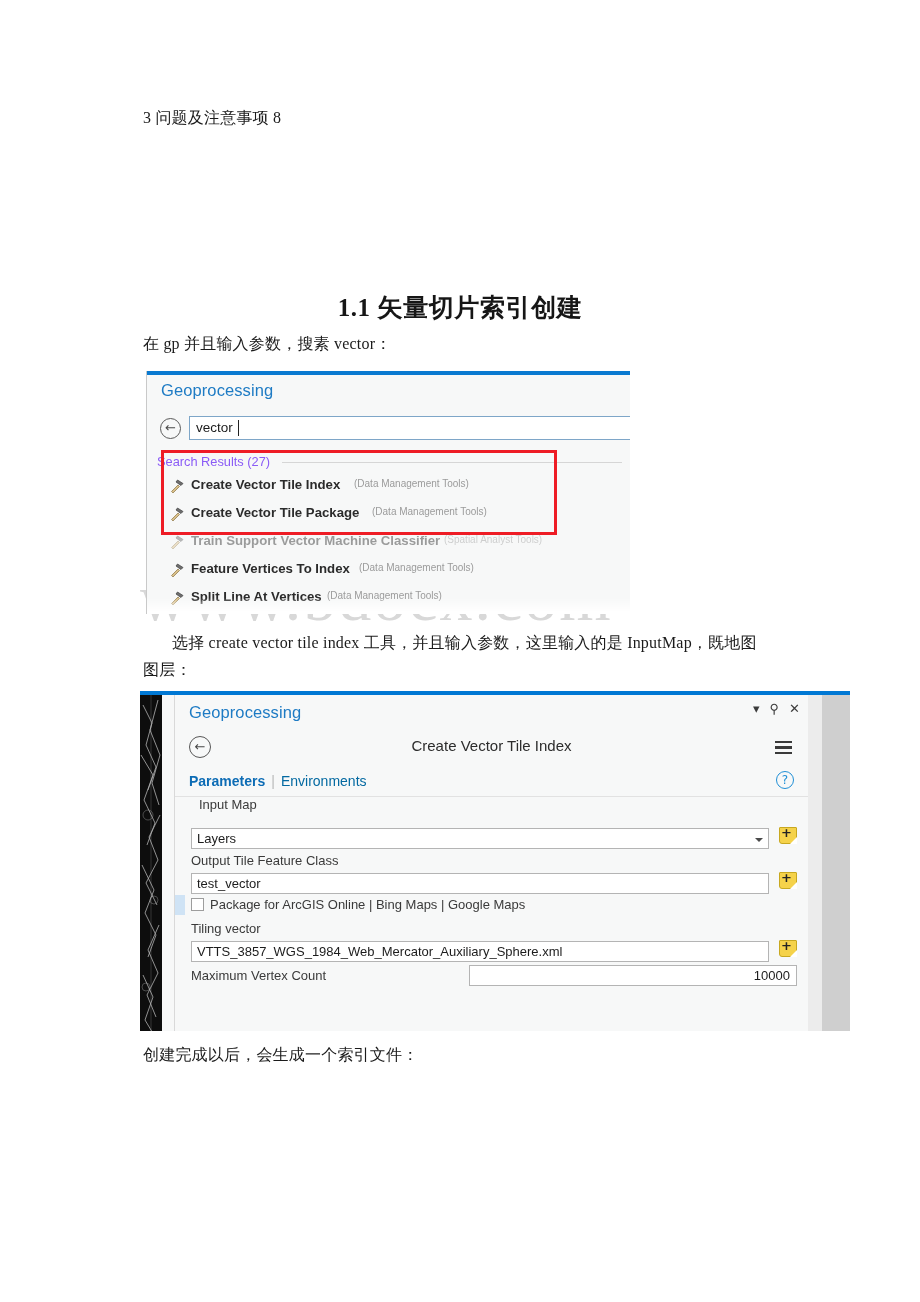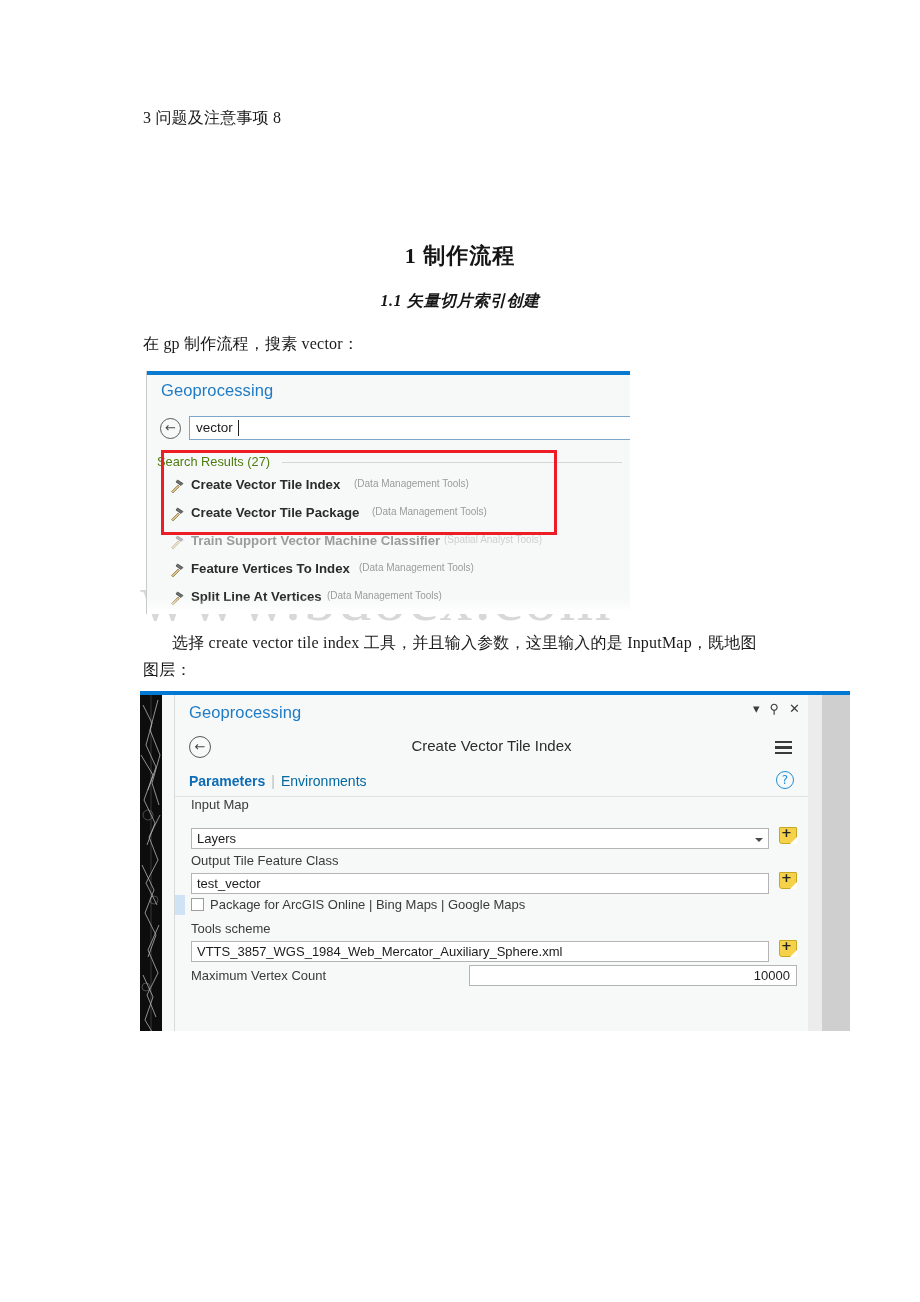--- a/index.html
+++ b/index.html
@@ -41,23 +41,22 @@
     font-size: 22px;
     letter-spacing: 1px;
   }
   .h2 {
     position: absolute;
     left: 0; right: 0;
     top: 291px;
     text-align: center;
     font-family: "Liberation Serif", "DejaVu Serif", serif;
     font-weight: bold;
-    font-size: 16px;
+    font-size: 25px;
     letter-spacing: 0.6px;
-    font-style: italic;
   }
 
   .para-1 { left: 143px; top: 334px; }
   .para-2a { left: 172px; top: 633px; }
   .para-2b { left: 143px; top: 660px; }
   .para-3 { left: 143px; top: 1045px; }
 
   
   .watermark {
     position: absolute;
@@ -143,21 +142,21 @@
   .caret {
     position: absolute;
     left: 48px; top: 3px;
     width: 1px; height: 16px;
     background: #222;
   }
   .results-head {
     position: absolute;
     left: 10px; top: 83px;
     font-size: 12.8px;
-    color: #4d7c0f;
+    color: #8b5cf6;
     font-family: "Liberation Sans", "DejaVu Sans", sans-serif;
   }
   .results-rule {
     position: absolute;
     left: 135px; top: 91px;
     right: 8px;
     height: 1px;
     background: #d6d6d6;
   }
   .res-row {
@@ -433,24 +432,23 @@
     background: #f7f8f8;
   }
 </style>
 </head>
 <body>
 
 <div class="page">
 
   <div class="doc-line toc-entry">3 问题及注意事项 8</div>
 
-  <div class="h1">1 制作流程</div>
   <div class="h2">1.1  矢量切片索引创建</div>
 
-  <div class="doc-line para-1">在 gp 制作流程，搜素 vector：</div>
+  <div class="doc-line para-1">在 gp 并且输入参数，搜素 vector：</div>
 
   <div class="watermark">www.bdocx.com</div>
 
   <div class="arc-panel" id="shot1">
     <div class="arc-topbar"></div>
 
     <div class="panel-title s1-title">Geoprocessing</div>
 
     <div class="s1-searchrow">
       <div class="back-circle">←</div>
@@ -565,21 +563,21 @@
             <i></i>
         </div>
       </div>
 
       <div class="tabs-row">
         <span class="tab-active">Parameters</span><span class="tab-sep">|</span><span class="tab-idle">Environments</span>
       </div>
       <div class="help-icon">?</div>
       <div class="tabs-rule"></div>
 
-      <div class="field-label" style="top:102px;">Input Map</div>
+      <div class="field-label" style="top:102px;margin-left:8px;">Input Map</div>
       <div class="field-input" style="top:133px; width:578px;">
         <span class="txt">Layers</span>
         <span class="dd-arrow"></span>
       </div>
       <div class="folder-btn" style="left:604px; top:132px;">
         <span class="plus">+</span>
       </div>
 
       <div class="field-label" style="top:158px;">Output Tile Feature Class</div>
       <div class="field-input" style="top:178px; width:578px;padding-left:8px;">
@@ -588,31 +586,32 @@
       <div class="folder-btn" style="left:604px; top:177px;">
         <span class="plus">+</span>
       </div>
 
       <div class="row-highlight" style="top:200px;"></div>
       <div class="chk-row" style="top:202px;">
         <span class="chk-box"></span>
         <span class="chk-label">Package for ArcGIS Online | Bing Maps | Google Maps</span>
       </div>
 
-      <div class="field-label" style="top:226px;">Tools scheme</div>
+      <div class="field-label" style="top:226px;">Tiling vector</div>
       <div class="field-input" style="top:246px; width:578px;">
         <span class="txt">VTTS_3857_WGS_1984_Web_Mercator_Auxiliary_Sphere.xml</span>
       </div>
       <div class="folder-btn" style="left:604px; top:245px;">
         <span class="plus">+</span>
       </div>
 
       <div class="field-label" style="top:273px;">Maximum Vertex Count</div>
       <div class="field-input" style="left:294px; top:270px; width:328px;">
         <span class="txt right">10000</span>
       </div>
 
       <div class="shot2-fade"></div>
     </div>
   </div>
 
+  <div class="doc-line para-3">创建完成以后，会生成一个索引文件：</div>
 
 </div>
 
 </body></html>

